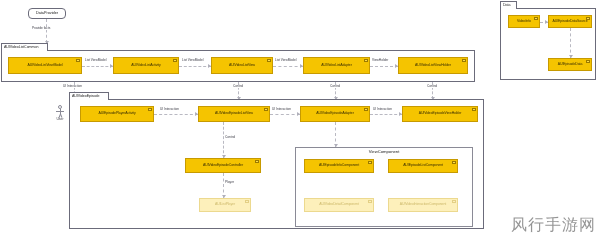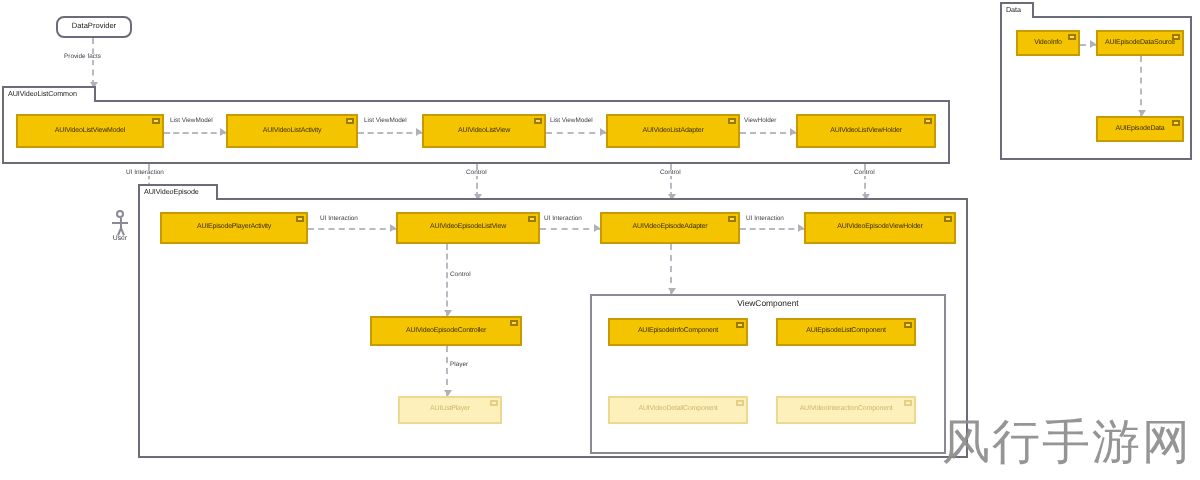--- a/index.html
+++ b/index.html
@@ -176,21 +176,21 @@
   .actor .aname{
     position:absolute;top:13.2px;left:-1px;
     width:12px;text-align:center;
     font-size:3.4px;color:#3c3c46;line-height:1;
   }
 
   
   .watermark{
     position:absolute;
     right:4px;bottom:2px;
-    font-size:24px;
+    font-size:16px;
     color:#8d8d8d;
     font-family:"DejaVu Sans", sans-serif;
     letter-spacing:1px;
     line-height:1;
     opacity:.92;
     user-select:none;
   }
 </style>
 </head>
 <body>

